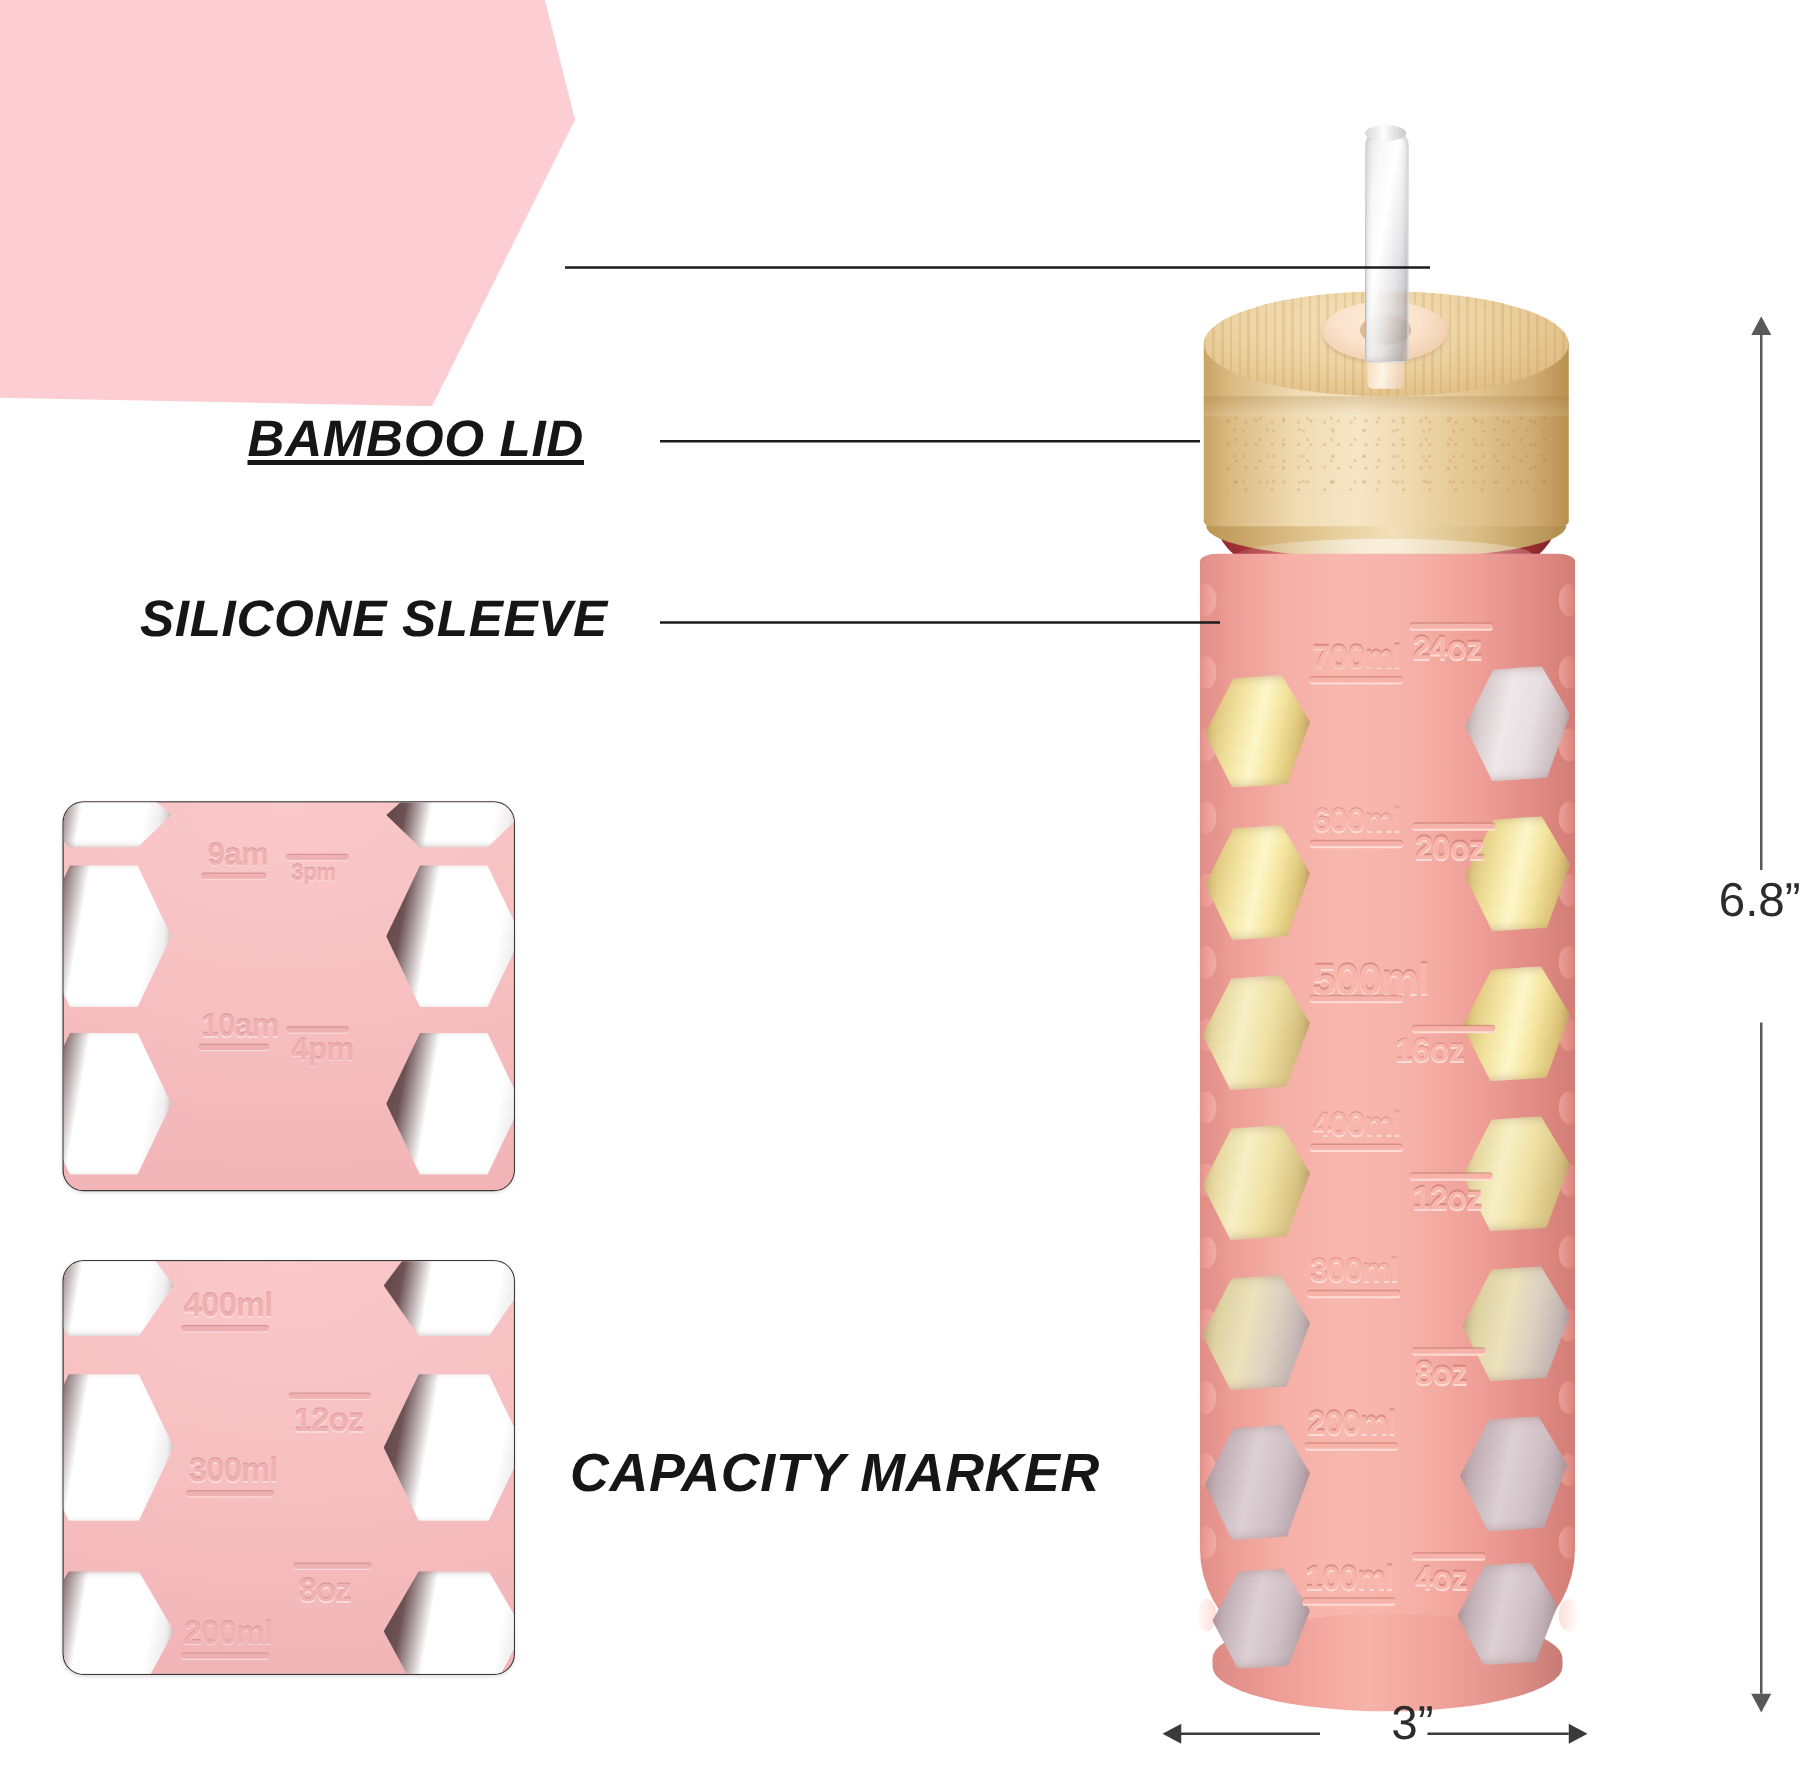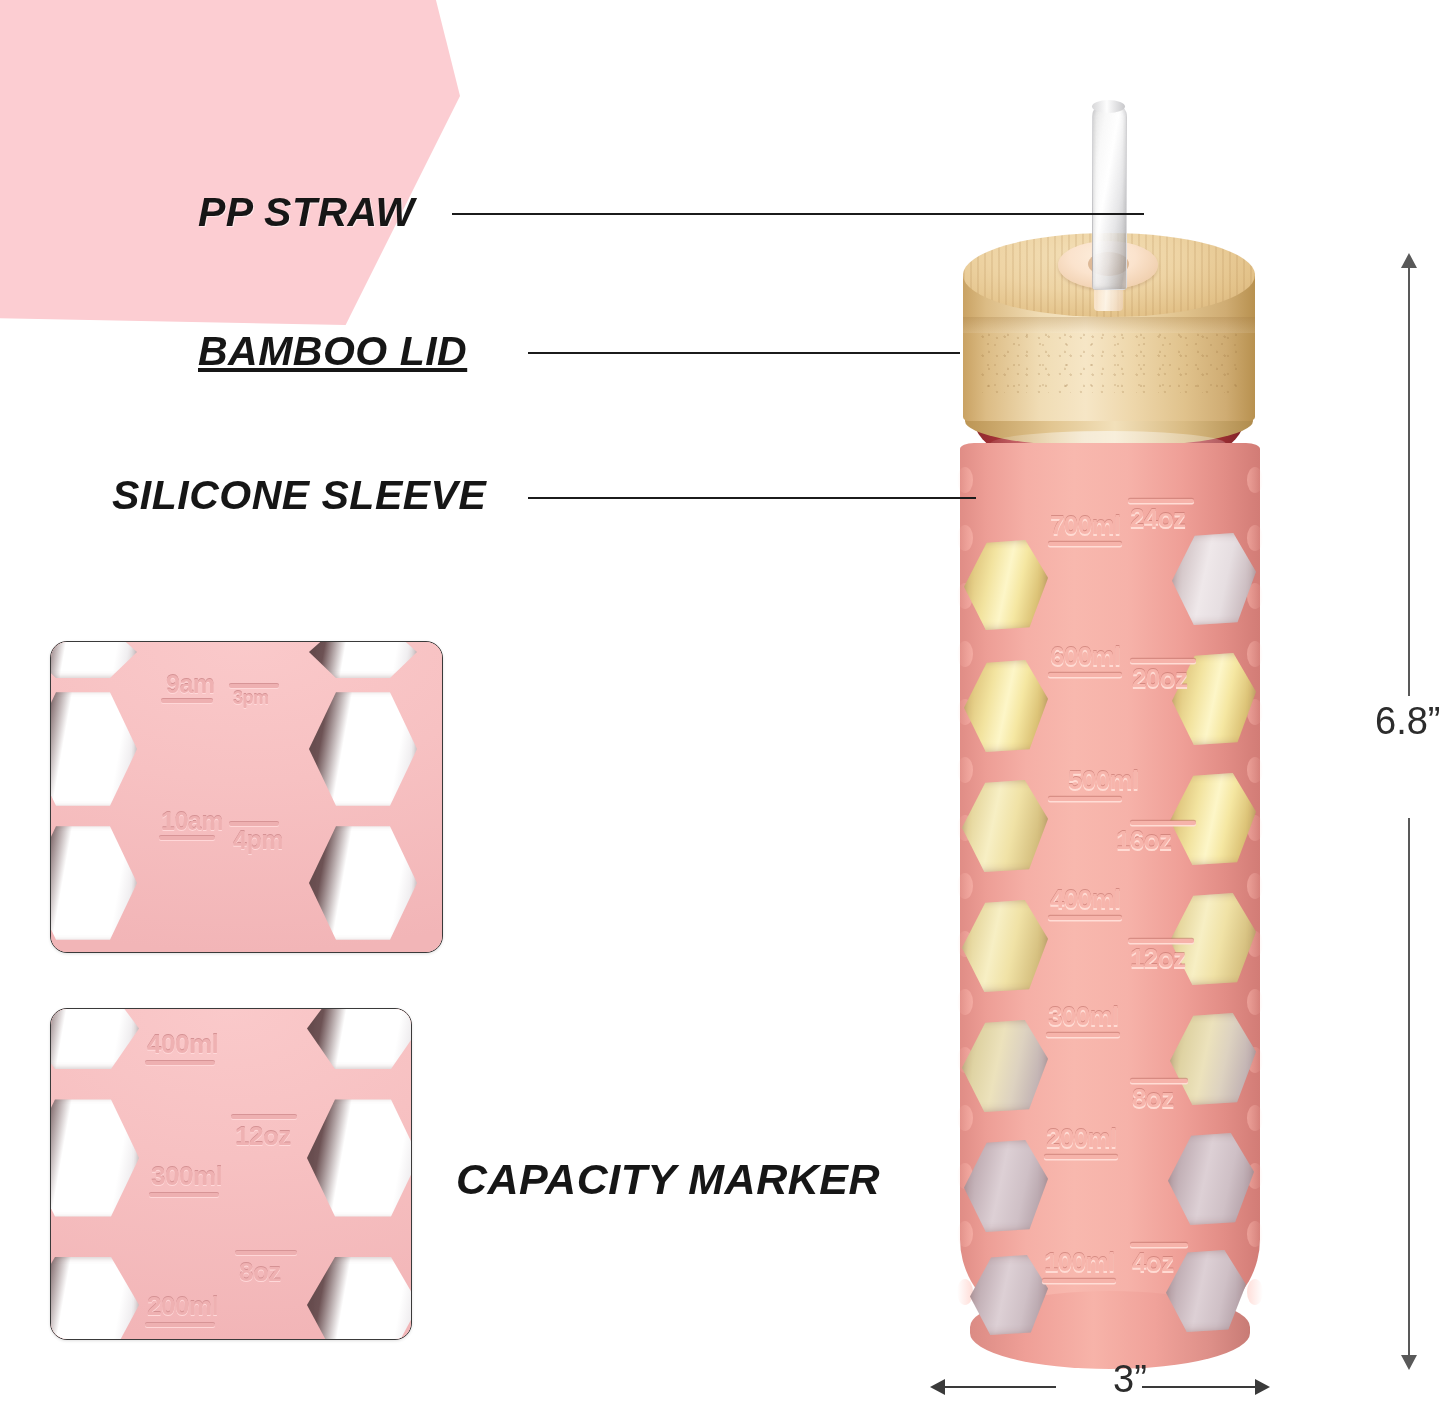--- a/index.html
+++ b/index.html
@@ -47,21 +47,21 @@
   .feat-label.f1{left:462px;top:795px;}
   .feat-label.f2{left:456px;top:1155px;}
 
   
   .inset{
     position:absolute;z-index:4;
     border:1.5px solid #3a3a3a;border-radius:17px;
     overflow:hidden;background:#f6c3c4;
     box-shadow:0 1px 3px rgba(0,0,0,.12);
   }
-  .inset.time{left:50px;top:641px;width:360px;height:310px;padding-left:31px;}
+  .inset.time{left:50px;top:641px;width:360px;height:310px;}
   .inset.cap{left:50px;top:1008px;width:360px;height:330px;}
 
   .inset-face{position:absolute;inset:0;
     background:
       radial-gradient(140% 100% at 50% 0%, #fac9ca 0%, #f7c1c2 45%, #f2b5b7 100%);
   }
   
   .hexwin{
     position:absolute;
     clip-path:polygon(25% 2%, 75% 2%, 100% 50%, 75% 98%, 25% 98%, 0% 50%);
@@ -256,21 +256,20 @@
     z-index:3;
   }
 </style>
 </head>
 <body>
 
 <div class="stage">
 
   <div class="banner"></div>
 
-  <div class="callout c1">PP STRAW</div>
   <div class="leader l1"></div>
 
   <div class="callout c2">BAMBOO LID</div>
   <div class="leader l2"></div>
 
   <div class="callout c3">SILICONE SLEEVE</div>
   <div class="leader l3"></div>
 
   <div class="inset time">
     <div class="inset-face"></div>
@@ -394,21 +393,21 @@
     <div class="cut mix" style="left:230px;top:918px;width:86px;height:92px;"></div>
     <div class="cut mauve" style="left:228px;top:1038px;width:86px;height:92px;"></div>
     <div class="cut mauve" style="left:226px;top:1155px;width:80px;height:82px;"></div>
 
     <div class="mk" style="left:110px;top:415px;font-size:26px;">700ml</div>
     <div class="mkline" style="left:108px;top:447px;width:74px;"></div>
 
     <div class="mk" style="left:110px;top:546px;font-size:26px;">600ml</div>
     <div class="mkline" style="left:108px;top:578px;width:74px;"></div>
 
-    <div class="mk" style="left:128px;top:670px;font-size:26px;text-align:right;">500ml</div>
+    <div class="mk" style="left:110px;top:670px;font-size:34px;text-align:right;">500ml</div>
     <div class="mkline" style="left:108px;top:702px;width:74px;"></div>
 
     <div class="mk" style="left:110px;top:789px;font-size:26px;">400ml</div>
     <div class="mkline" style="left:108px;top:821px;width:74px;"></div>
 
     <div class="mk" style="left:108px;top:906px;font-size:26px;">300ml</div>
     <div class="mkline" style="left:106px;top:938px;width:74px;"></div>
 
     <div class="mk" style="left:106px;top:1028px;font-size:26px;">200ml</div>
     <div class="mkline" style="left:104px;top:1060px;width:74px;"></div>

